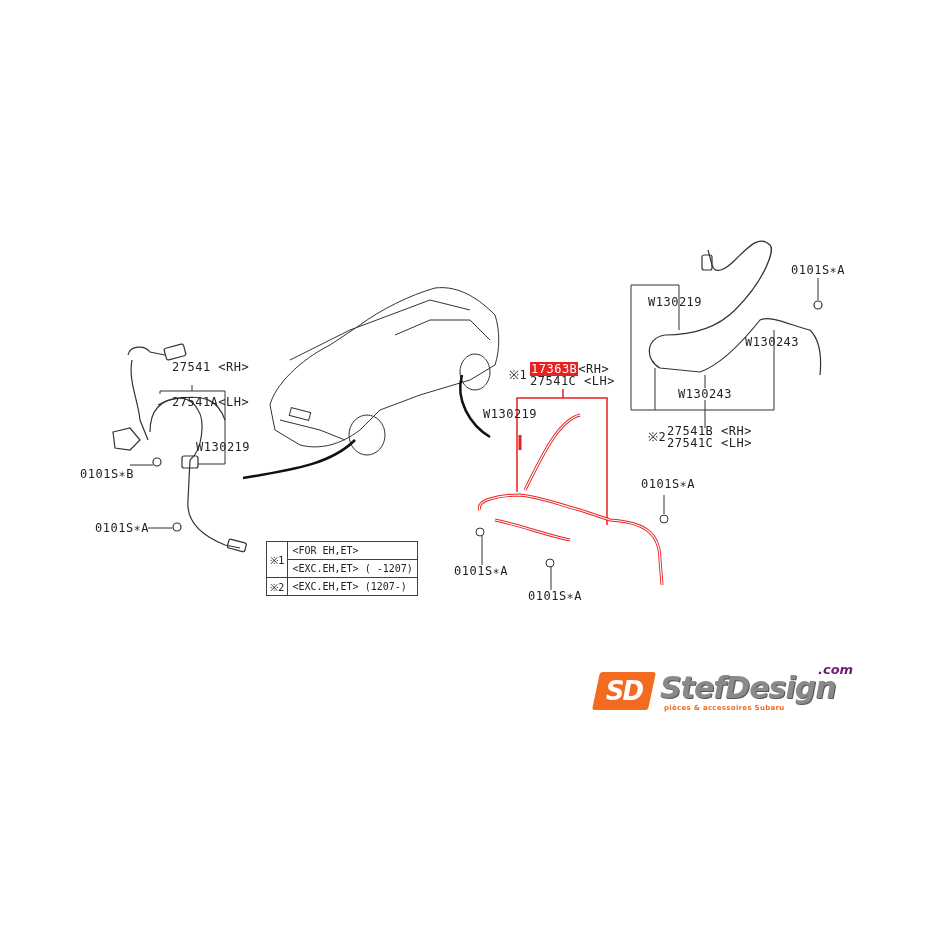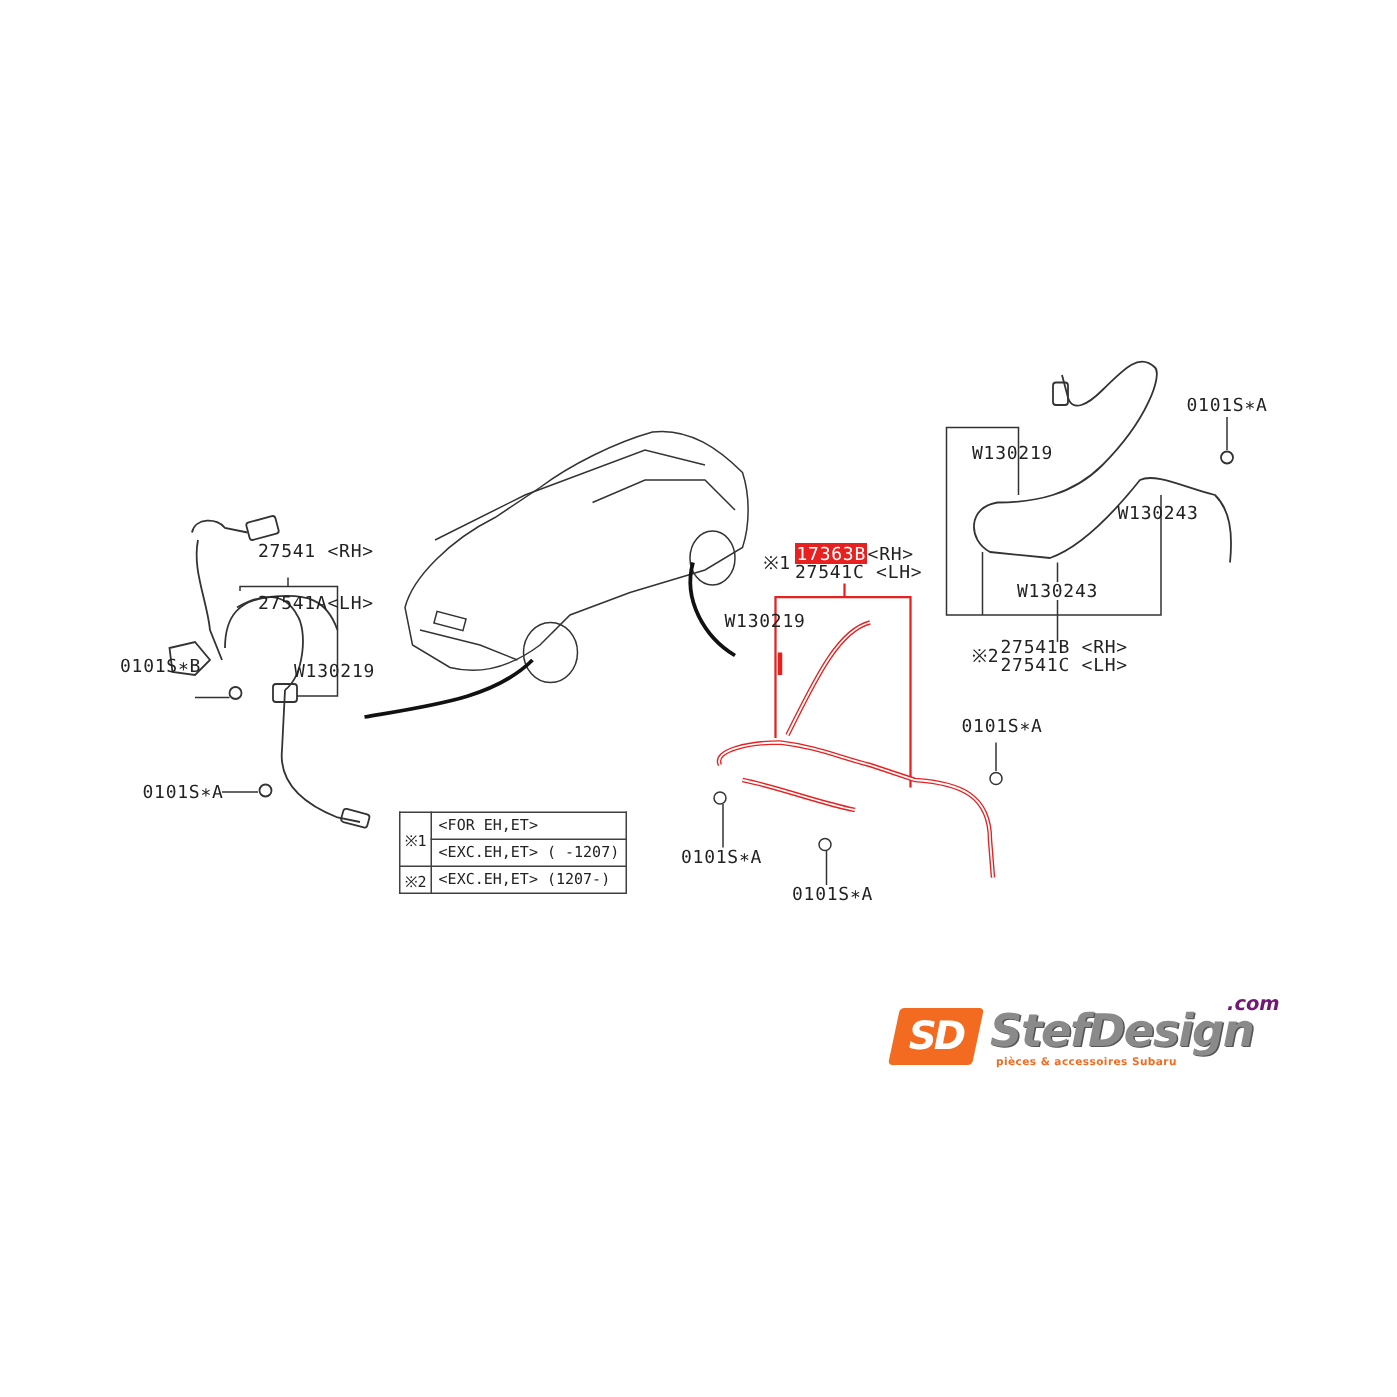--- a/index.html
+++ b/index.html
@@ -92,21 +92,21 @@
     <line x1="705" y1="375" x2="705" y2="388"></line>
     <line x1="705" y1="400" x2="705" y2="410"></line>
     <line x1="705" y1="410" x2="705" y2="428"></line>
     <line x1="818" y1="278" x2="818" y2="300"></line>
   </g>
 </svg>
 
 <div class="lbl" style="left:172px;top:361px;">27541 &lt;RH&gt;</div>
 <div class="lbl" style="left:172px;top:373px;margin-top:23px;">27541A&lt;LH&gt;</div>
 <div class="lbl" style="left:196px;top:441px;">W130219</div>
-<div class="lbl" style="left:80px;top:438px;">0101S∗B</div>
+<div class="lbl" style="left:80px;top:468px;">0101S∗B</div>
 <div class="lbl" style="left:95px;top:522px;">0101S∗A</div>
 
 <div class="lbl" style="left:509px;top:369px;">※1</div>
 <div class="lbl" style="left:530px;top:363px;"><span class="hl">17363B</span><span>&lt;RH&gt;</span></div>
 <div class="lbl" style="left:530px;top:375px;">27541C &lt;LH&gt;</div>
 <div class="lbl" style="left:483px;top:408px;">W130219</div>
 <div class="lbl" style="left:641px;top:478px;">0101S∗A</div>
 <div class="lbl" style="left:454px;top:565px;">0101S∗A</div>
 <div class="lbl" style="left:528px;top:590px;">0101S∗A</div>
 

